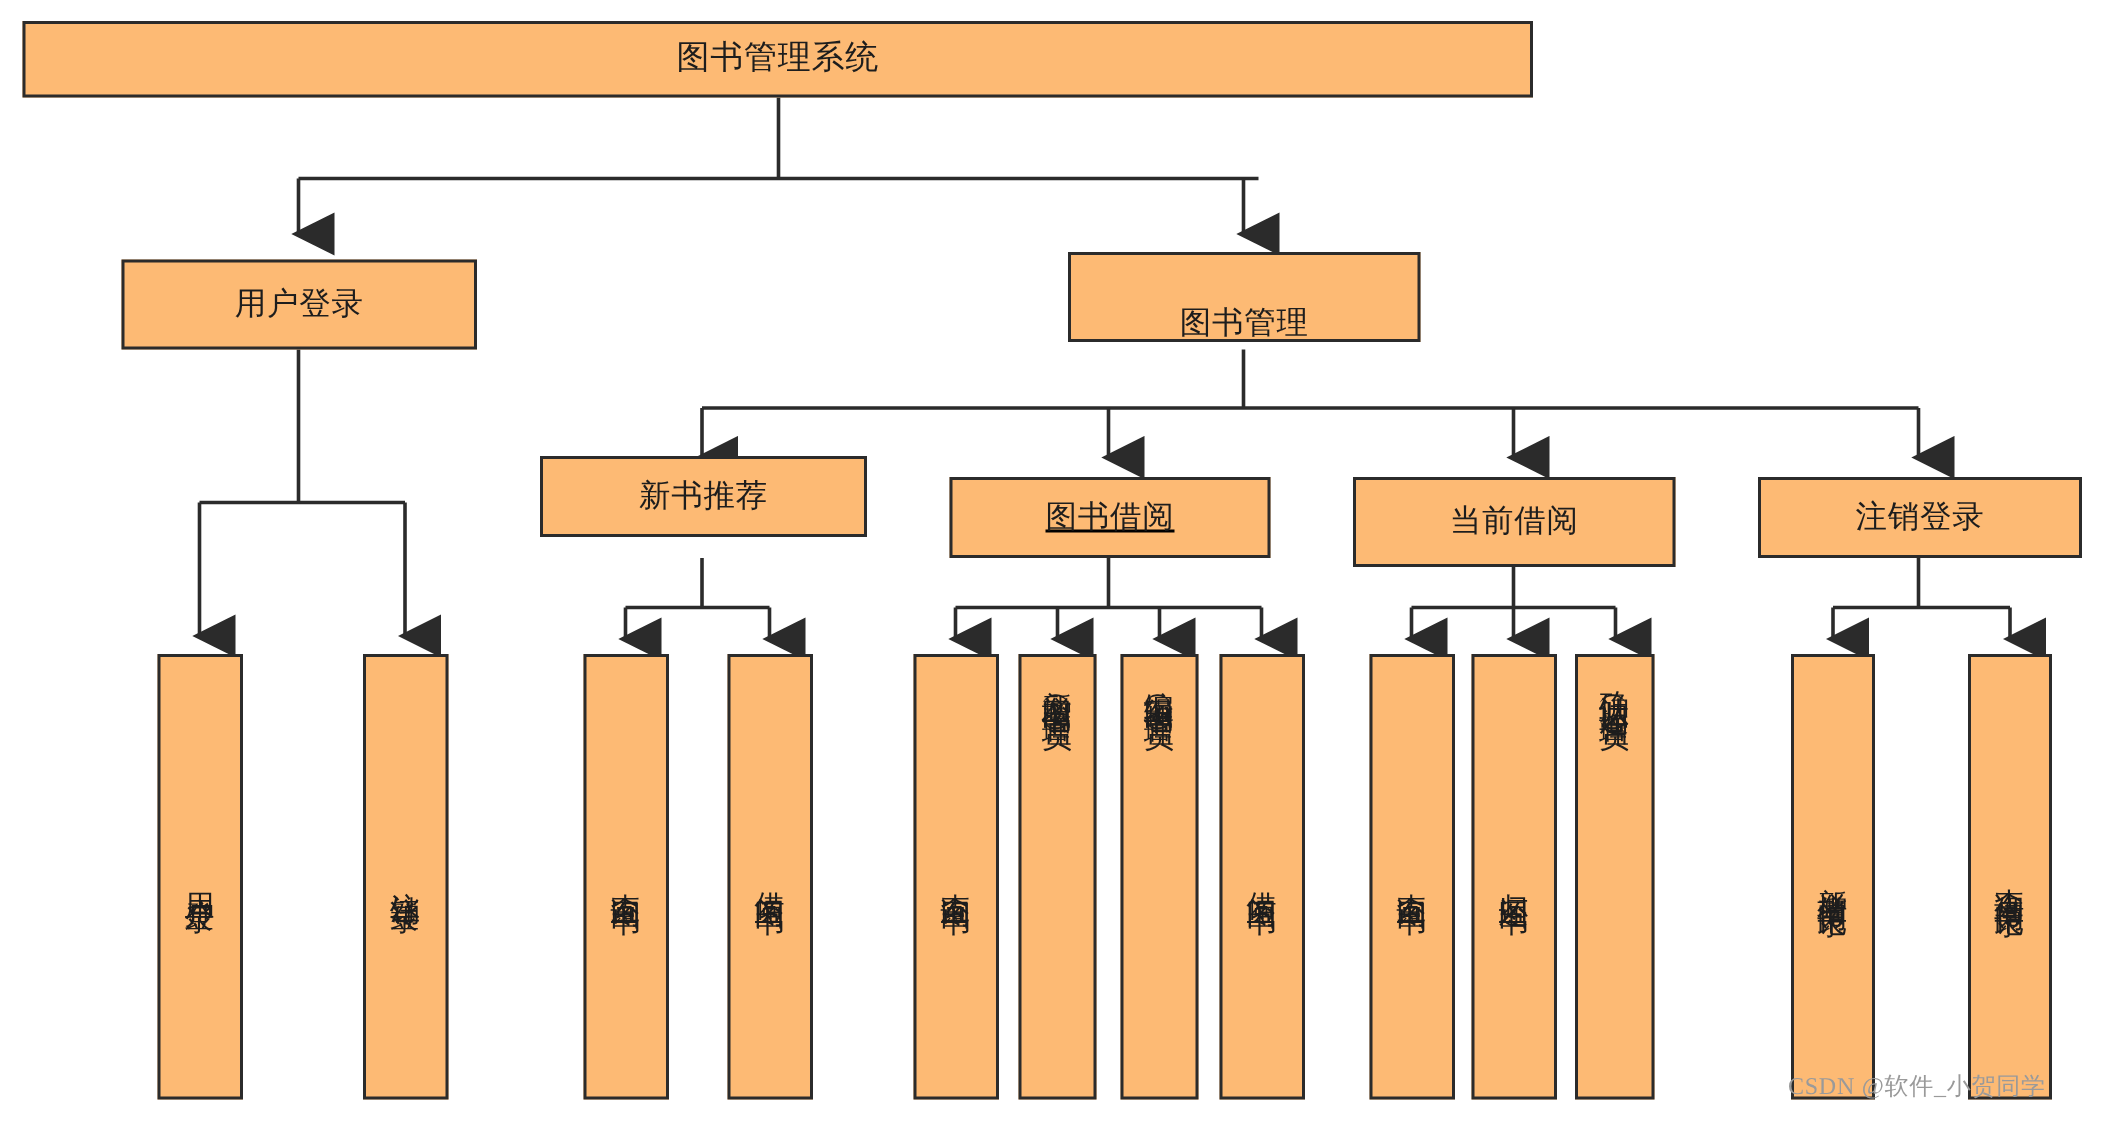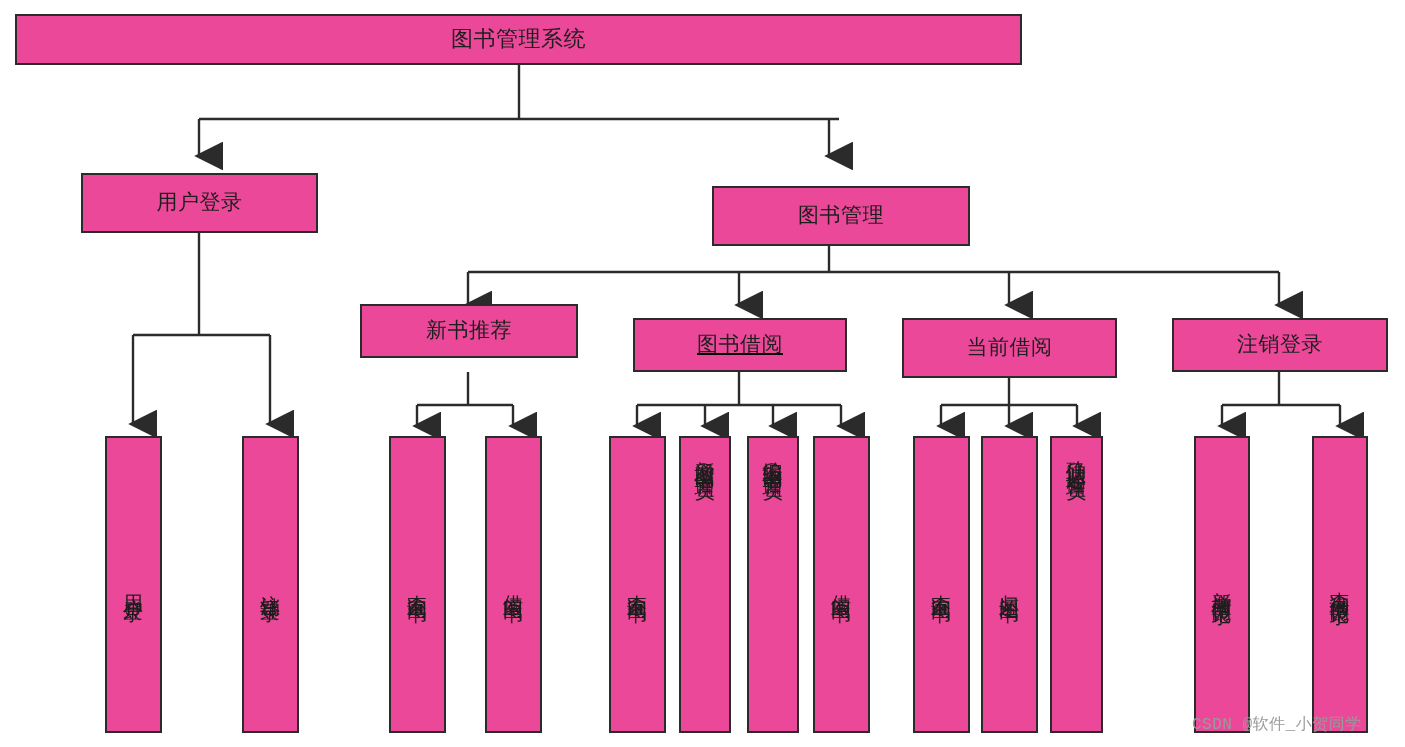--- a/index.html
+++ b/index.html
@@ -7,21 +7,21 @@
     position:relative;
     width:1405px;height:747px;
     background:#ffffff;
     font-family:"DejaVu Sans","Liberation Sans",sans-serif;
     overflow:hidden;
   }
   #wires{position:absolute;left:0;top:0;width:1405px;height:747px;}
   .node{
     position:absolute;
     box-sizing:border-box;
-    background:#ec4899;
+    background:#fdba74;
     border:2px solid #2b2b2b;
     display:flex;
     align-items:center;
     justify-content:center;
   }
   .node .lbl{
     color:#1d1d1d;
     line-height:1.02;
     white-space:pre-line;
     text-align:center;
@@ -43,21 +43,21 @@
     line-height:1;
   }
   .v-node.centered{align-items:center;padding-top:0;}
   #watermark{
     position:absolute;
     left:1192px;top:714px;
     font-size:16px;
     color:#9a9a9a;
     letter-spacing:.5px;
     white-space:nowrap;
-    font-family:Liberation Mono, monospace;
+    font-family:Liberation Serif, serif;
   }
 </style>
 </head>
 <body>
 
 <div id="root">
 
   <svg id="wires" viewBox="0 0 1405 747">
     <defs>
       <marker id="arr" viewBox="0 0 12 12" refX="6" refY="10" markerWidth="12" markerHeight="12" orient="auto-start-reverse">
@@ -109,21 +109,21 @@
   </svg>
 
   <div class="node h-node title" style="left:15px;top:14px;width:1007px;height:51px;">
     <span class="lbl">图书管理系统</span>
   </div>
 
   <div class="node h-node" style="left:81px;top:173px;width:237px;height:60px;">
     <span class="lbl">用户登录</span>
   </div>
 
-  <div class="node h-node" style="left:712px;top:186px;width:258px;height:60px;">
+  <div class="node h-node" style="left:712px;top:168px;width:235px;height:60px;align-items:flex-end;">
     <span class="lbl">图书管理</span>
   </div>
 
   <div class="node h-node" style="left:360px;top:304px;width:218px;height:54px;">
     <span class="lbl">新书推荐</span>
   </div>
 
   <div class="node h-node" style="left:633px;top:318px;width:214px;height:54px;text-decoration:underline;">
     <span class="lbl">图书借阅</span>
   </div>

